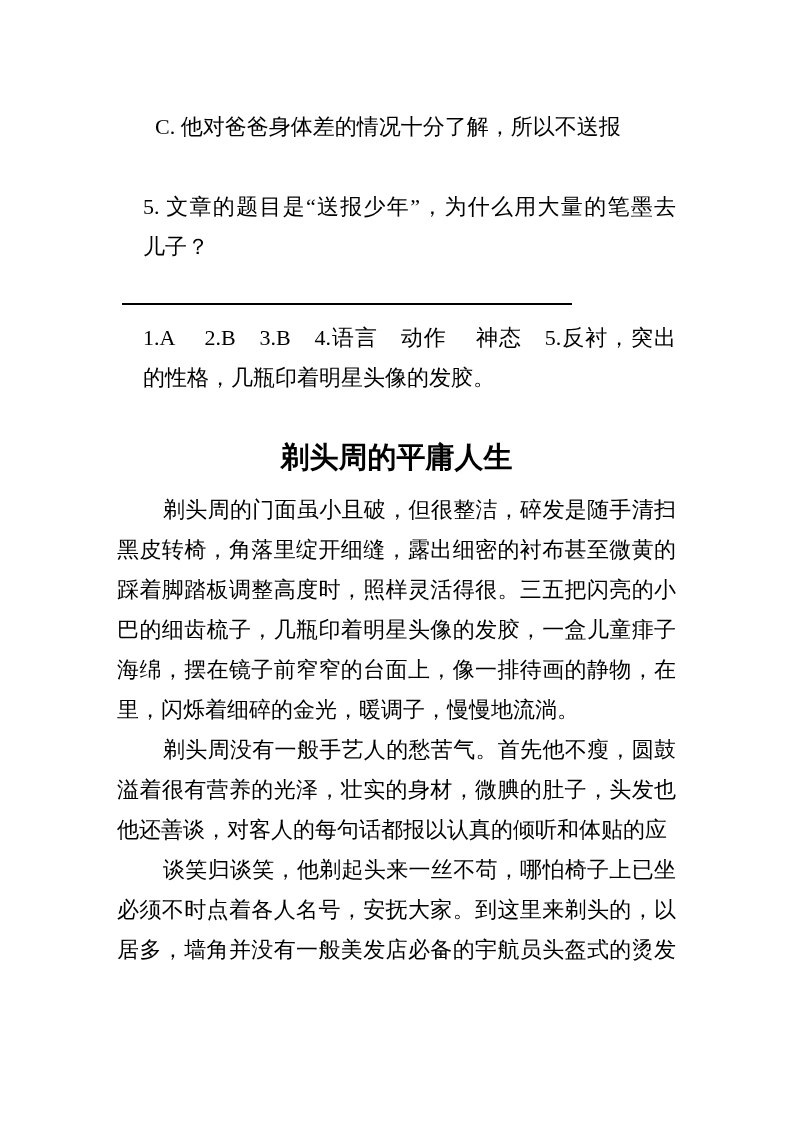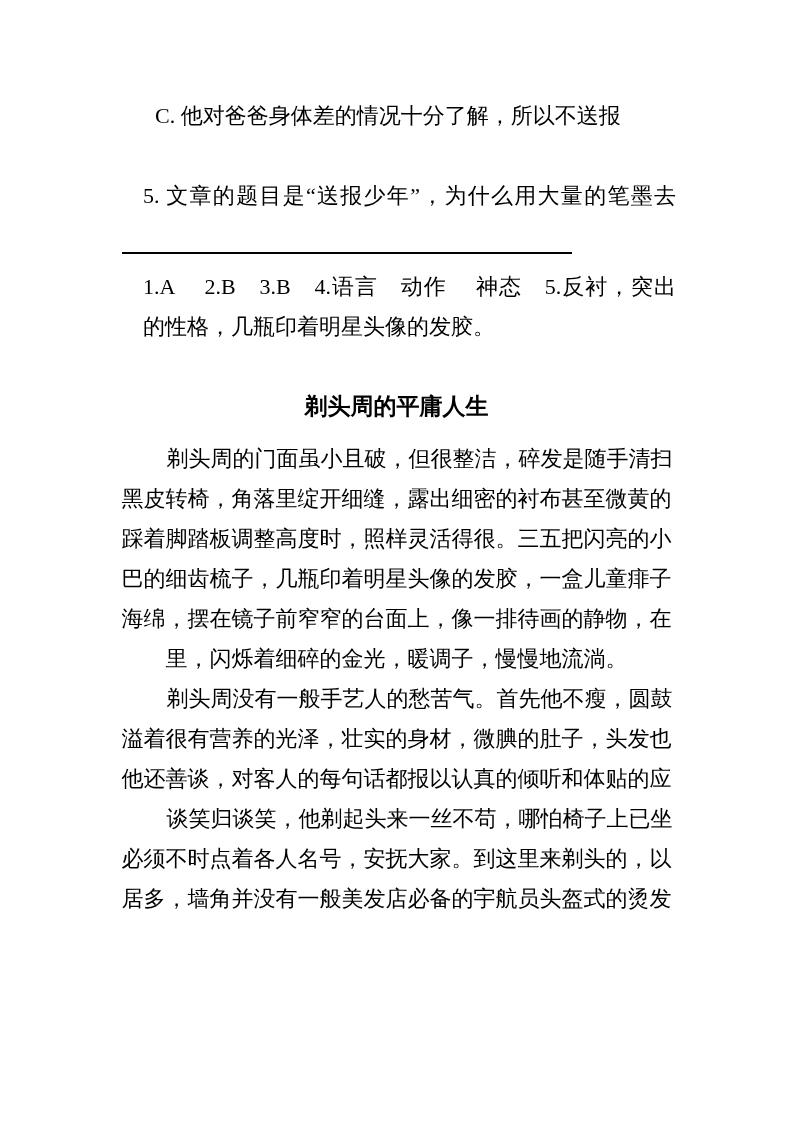--- a/index.html
+++ b/index.html
@@ -24,67 +24,67 @@
     white-space: pre-wrap;
     overflow: hidden;
   }
   .j {
     text-align: justify;
     text-align-last: justify;
     text-justify: inter-character;
   }
   .song { font-family: "Liberation Serif", serif; }
   .qa-block { margin-left: 26px; width: 533px; }
-  .indent-c { padding-left: 12px; }
+  .indent-c { padding-left: 12px; margin-top: 11px; }
   .divider-rule {
     width: 450px;
     margin-left: 5px;
     margin-top: 36px;
     margin-bottom: 13px;
     border-top: 2px solid #000000;
     height: 0;
   }
   .answers-block { margin-left: 26px; width: 533px; }
   .passage-title {
     margin-top: 39px;
-    font-size: 23px;
+    font-size: 29px;
     line-height: 40px;
     height: 40px;
     text-align: center;
     font-weight: bold;
     font-family: "Liberation Sans", sans-serif;
   }
   .passage-body { margin-top: 13px; width: 559px; }
   .pline {
     font-size: 22px;
     line-height: 40px;
     height: 40px;
     white-space: pre-wrap;
     overflow: hidden;
     font-family: "DejaVu Serif", serif;
-    text-align: center;
   }
   .pline.ind { padding-left: 46px; }
 </style>
 </head>
 <body>
 
 <div class="page">
   <div class="content">
 
     <div class="qa-block">
       <div class="line song indent-c">C. 他对爸爸身体差的情况十分了解，所以不送报</div>
 
       <div class="line song j">
         
       </div>
 
 
       <div class="line song j">5. 文章的题目是“送报少年”，为什么用大量的笔墨去写“我”的</div>
 
+      <div class="line song">儿子？</div>
     </div>
 
     <div class="divider-rule"></div>
 
     <div class="answers-block">
       <div class="line song j">1.A　 2.B　3.B　4.语言　动作　 神态　5.反衬，突出送报少年</div>
       <div class="line song">的性格，几瓶印着明星头像的发胶。</div>
     </div>
 
     <div class="passage-title">剃头周的平庸人生</div>

